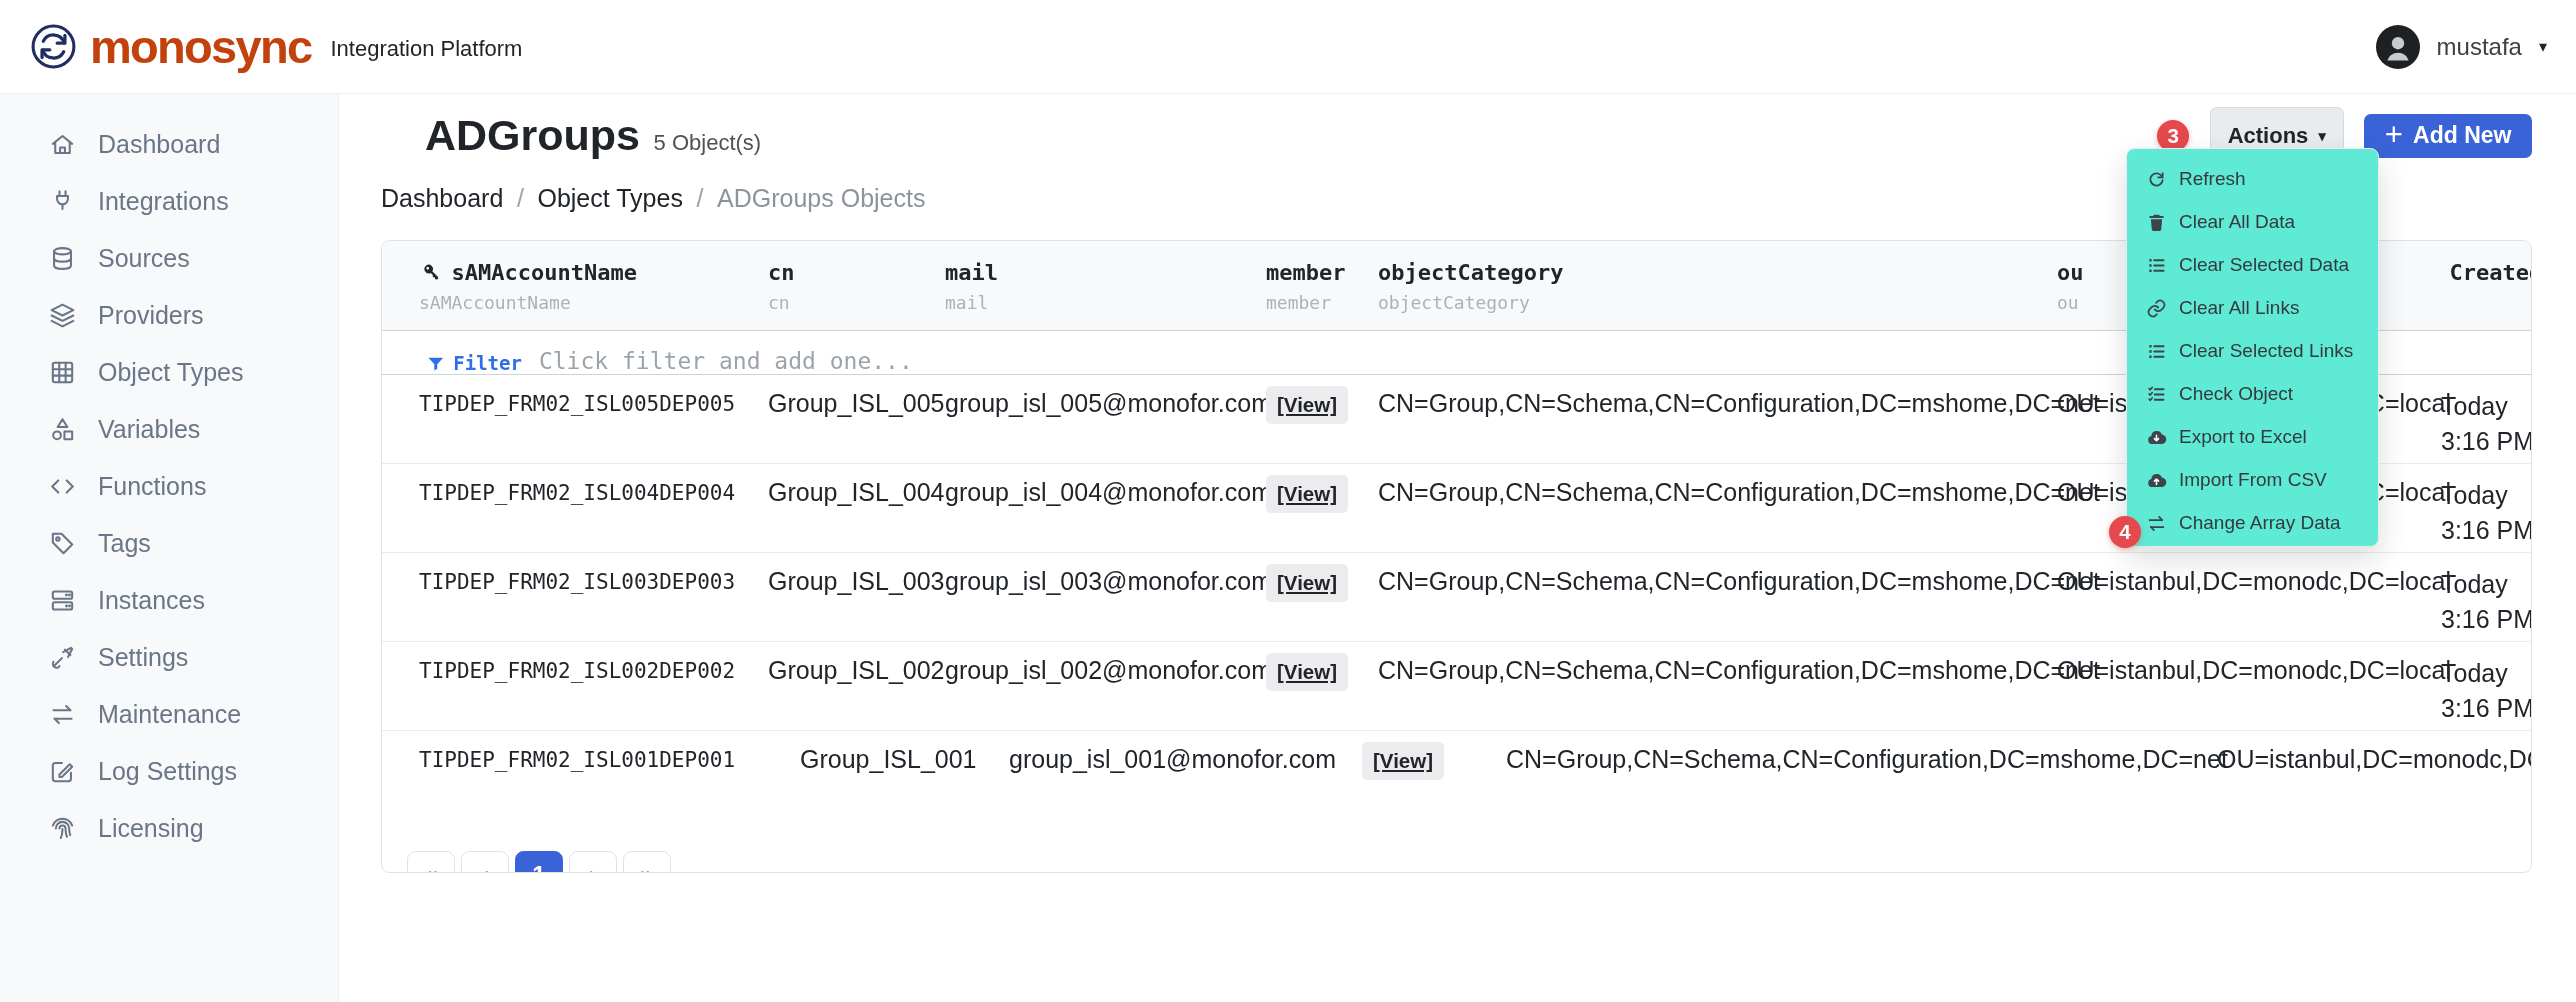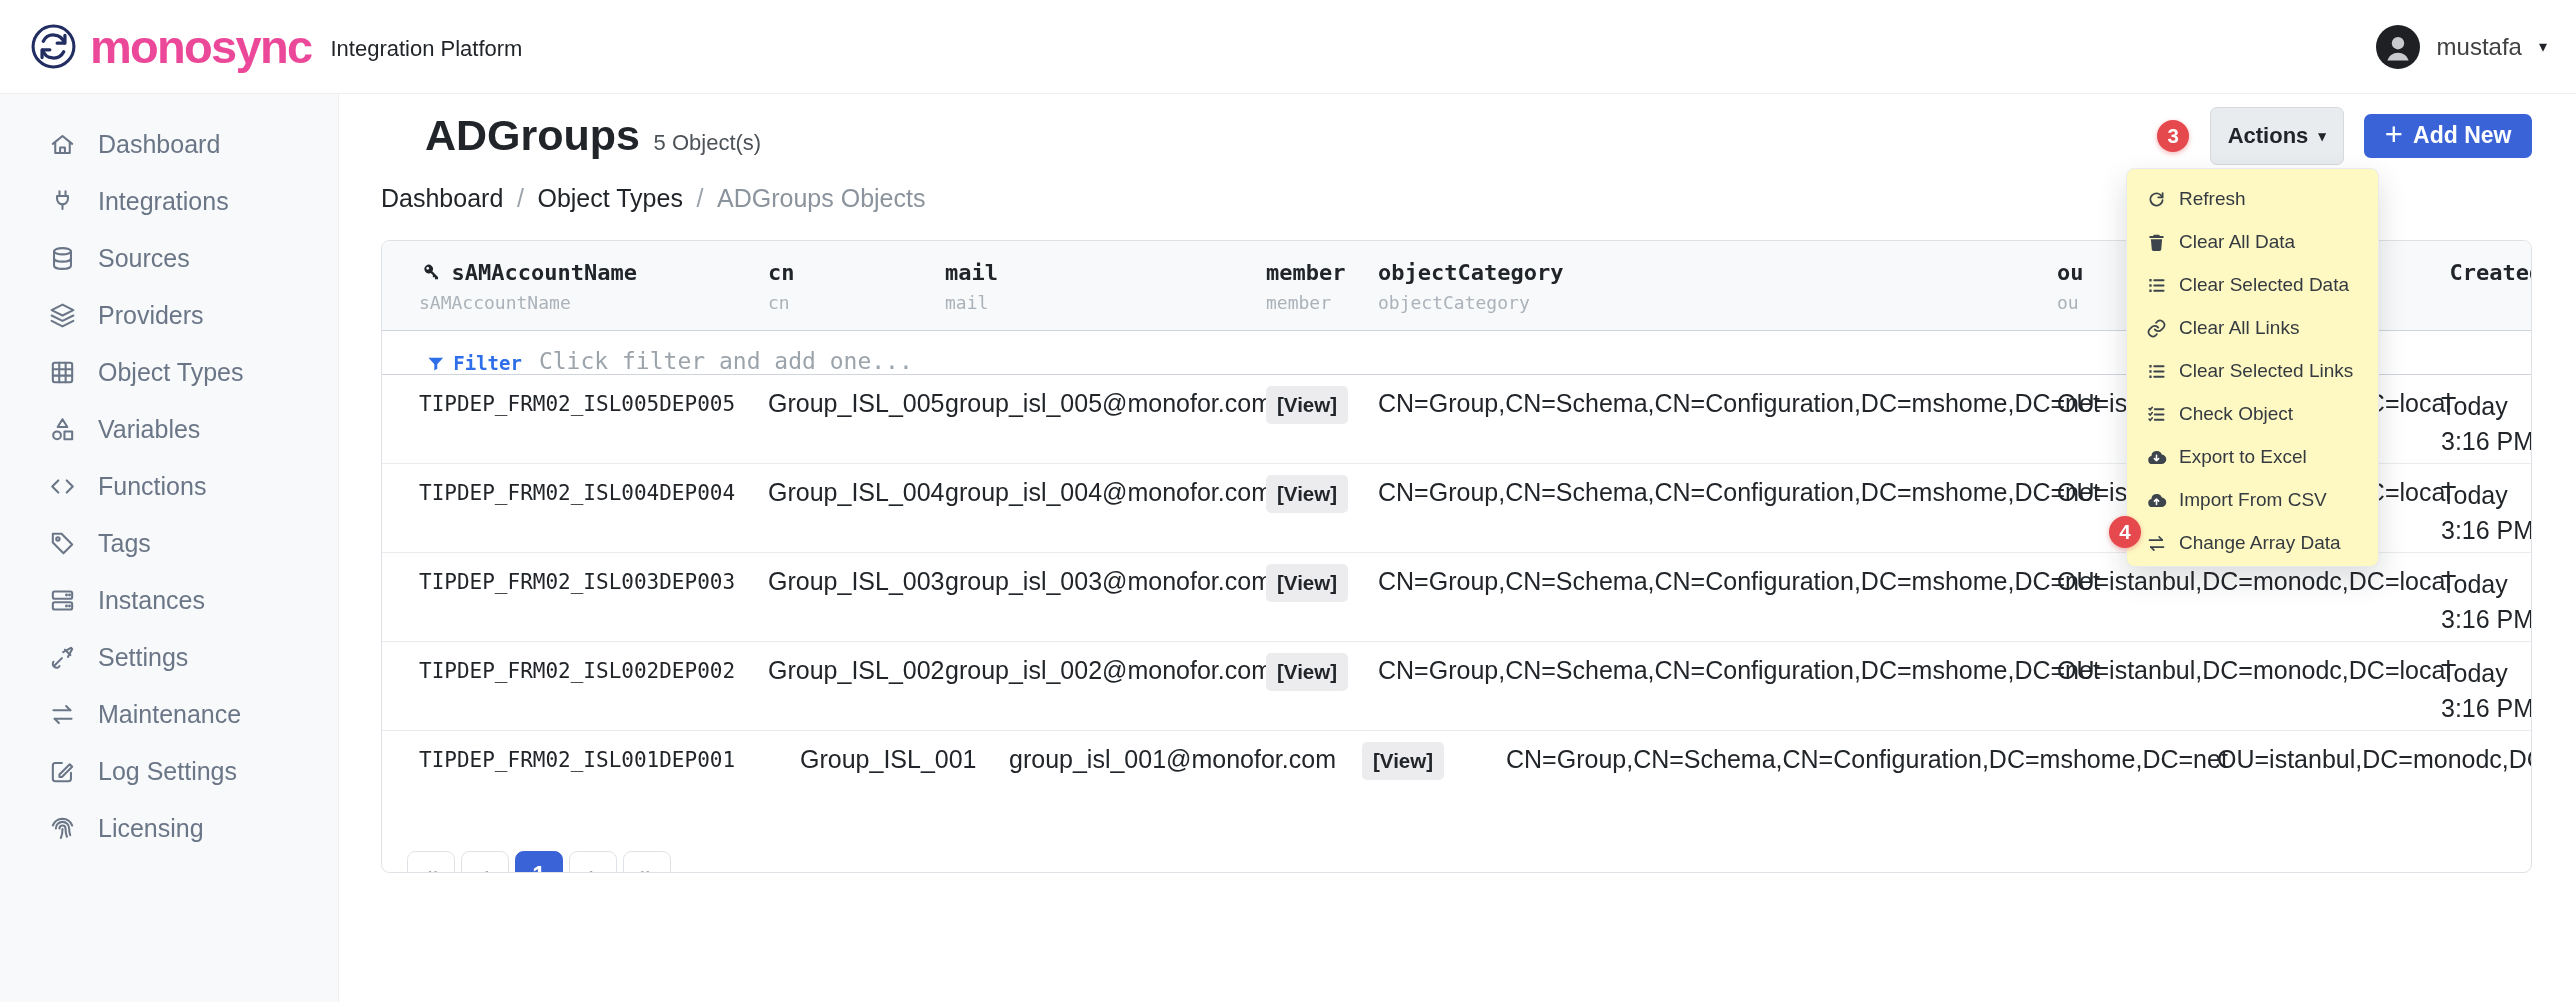--- a/index.html
+++ b/index.html
@@ -8,21 +8,21 @@
   .mono{font-family:"DejaVu Sans Mono",monospace;}
   #screen{position:relative;width:2576px;height:1002px;background:#fff;}
   svg.i{display:block;fill:none;stroke:currentColor;stroke-width:1.7;stroke-linecap:round;stroke-linejoin:round;}
 
   
   .topbar{position:absolute;left:0;top:0;width:2576px;height:94px;background:#fff;
           border-bottom:1.7px solid #edeff1;box-sizing:border-box;display:flex;align-items:center;
           justify-content:space-between;padding:0 29px;z-index:20;}
   .brand{display:flex;align-items:center;}
   .logo-badge{width:49px;height:49px;color:#222d62;margin-right:12px;}
-  .brand-name{font-size:47px;font-weight:800;letter-spacing:-1.7px;color:#ec4899;line-height:1;}
+  .brand-name{font-size:47px;font-weight:800;letter-spacing:-1.7px;color:#c2410c;line-height:1;}
   .brand-sub{font-size:22px;color:#212529;margin-left:19px;padding-top:5.1px;}
   .userbox{display:flex;align-items:center;gap:17px;cursor:pointer;}
   .avatar{width:44px;height:44px;border-radius:50%;background:#1f2023;overflow:hidden;display:flex;align-items:center;justify-content:center;}
   .user-name{font-size:24px;color:#404040;}
   .caret{font-size:16px;color:#212529;}
 
   
   .sidebar{position:absolute;left:0;top:94px;bottom:0;width:339px;background:#f8f9fa;
            border-right:0.9px solid #edeff1;box-sizing:border-box;padding-top:22px;}
   .nav-item{height:57px;display:flex;align-items:center;gap:21px;padding-left:48px;
@@ -70,31 +70,31 @@
   .filter-label{display:flex;align-items:center;gap:7.7px;color:#2e6ee8;
                 font-family:"DejaVu Sans Mono",monospace;font-weight:700;font-size:19px;}
   .filter-label svg{width:19.6px;height:19.6px;}
   .filter-hint{font-family:"DejaVu Sans Mono",monospace;font-size:23px;color:#9ba3ab;}
 
   .trow{height:89px;border-bottom:0.9px solid #e9ecef;padding-top:13.6px;font-size:25px;color:#212529;}
   .trow.last{border-bottom:none;gap:32px;}
   .cell{white-space:nowrap;}
   .cell-sam{font-family:"DejaVu Sans Mono",monospace;font-size:21px;padding-top:3.4px;}
   .view-chip{display:inline-block;background:#ececee;border-radius:5.1px;padding:6.8px 11px;
-             font-size:20.5px;font-weight:600;color:#212529;margin-top:-5.1px;cursor:pointer;}
+             font-size:20.5px;font-weight:600;color:#212529;margin-top:-5.1px;cursor:pointer;text-decoration:underline;}
   .cell-created{line-height:35px;}
 
   .pagination{display:flex;gap:6px;margin:31px 0 0 25px;}
   .page-btn{min-width:48px;height:48px;border:1.7px solid #dee2e6;border-radius:8.5px;background:#fff;
             color:#51585e;font-size:24px;display:flex;align-items:center;justify-content:center;
             box-sizing:border-box;cursor:pointer;font-family:"Liberation Sans",sans-serif;}
   .page-btn.active{background:#3b63d8;border-color:#3b63d8;color:#fff;font-weight:700;}
 
   
-  .menu{position:absolute;left:2126px;top:168px;width:253px;height:399px;background:#fef9c3;
+  .menu{position:absolute;left:2126px;top:148px;width:253px;height:399px;background:#5eead4;
         border:0.9px solid #e8eaed;border-radius:8.5px;box-shadow:0 12px 29px rgba(33,37,41,.16);
         z-index:40;padding:8.5px 0;box-sizing:border-box;}
   .menu-item{height:43px;display:flex;align-items:center;gap:12px;padding:0 19px;
              font-size:19px;color:#343a40;white-space:nowrap;cursor:pointer;}
   .menu-item svg{width:21px;height:21px;flex:0 0 21px;color:#3d444b;}
   .badge-menu{position:absolute;left:2109px;top:516px;z-index:41;}
 </style>
 </head>
 <body>
 

